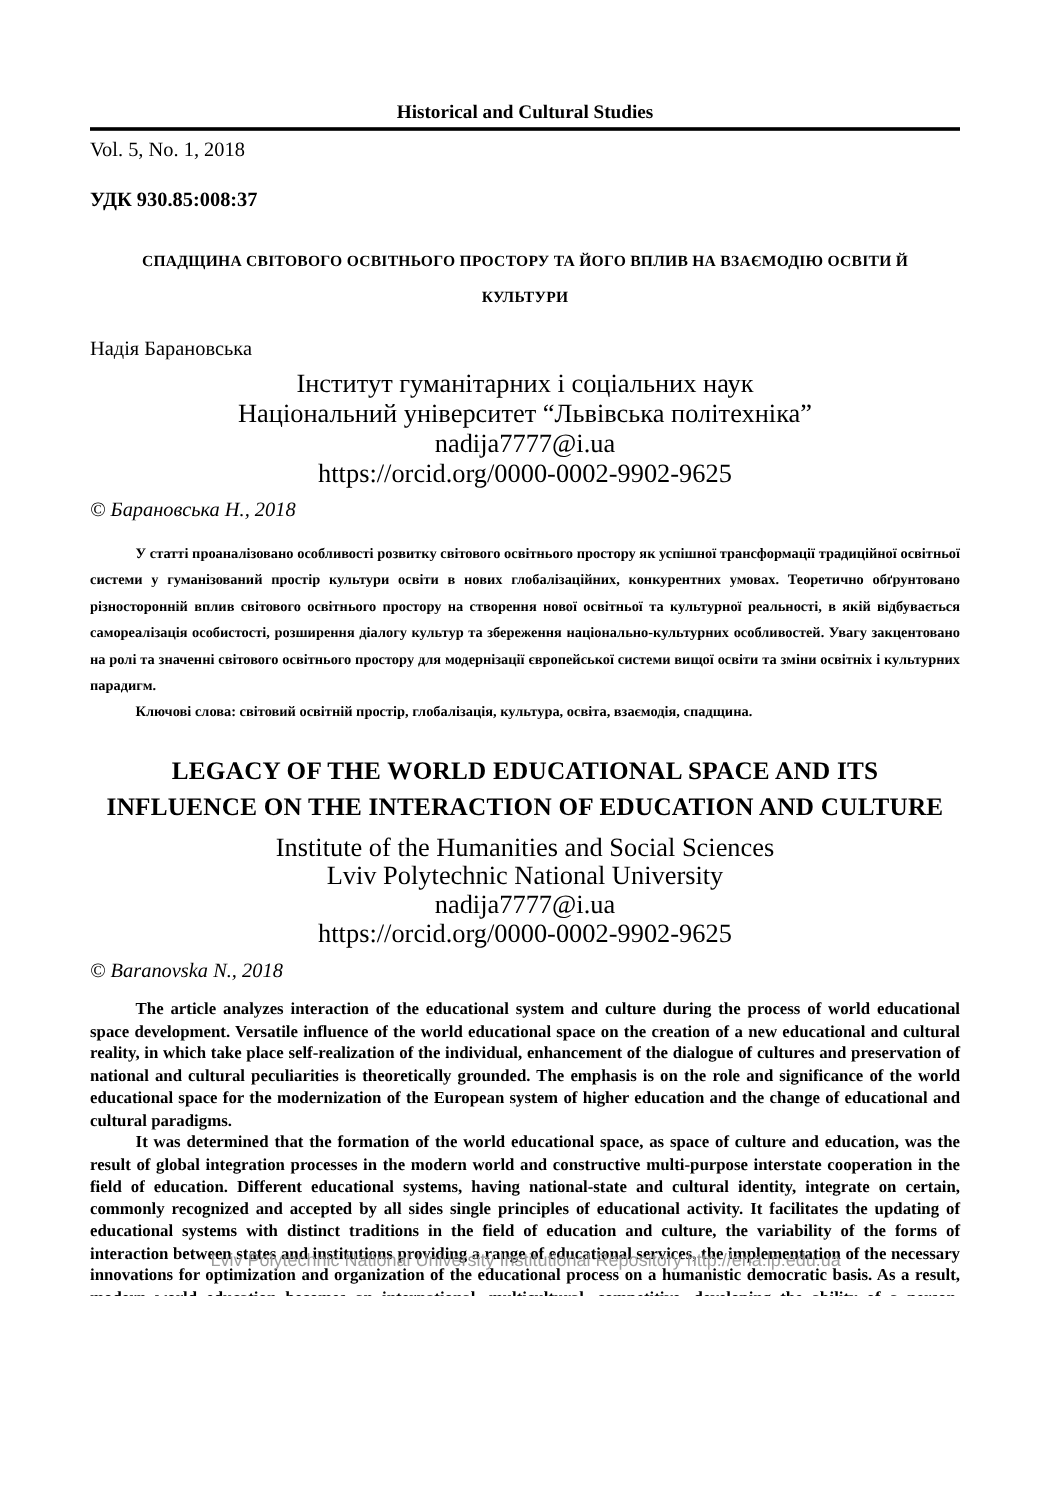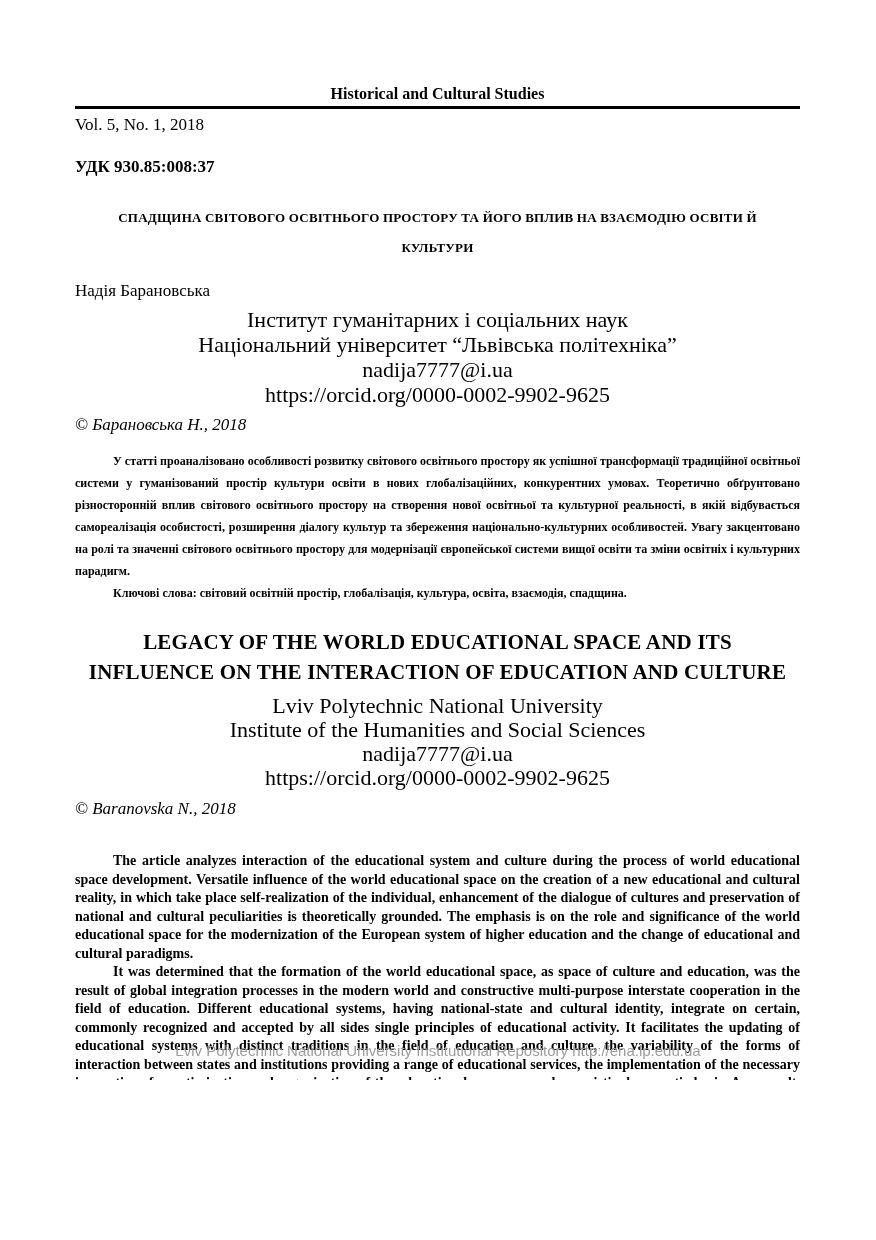--- a/index.html
+++ b/index.html
@@ -36,21 +36,21 @@
     font-weight:normal; font-style:italic; font-size:17px; line-height:18px;
   }
   .ua-copyright { margin-top:9px; }
   .en-copyright { margin-top:10px; }
 
   .abstract {
     font-weight:bold; text-align:justify;
   }
   .abstract p { text-indent:38px; }
   .ua-abstract { font-size:12px; line-height:22px; margin-top:16px; }
-  .en-abstract { font-size:14px; line-height:18.5px; margin-top:34px;font-family:Liberation Serif, serif; }
+  .en-abstract { font-size:14px; line-height:18.5px; margin-top:15px;font-family:Liberation Serif, serif; }
 
   .link-text { color:inherit; text-decoration:none; }
 
   .repo-footer {
     position:absolute; left:0; bottom:20px; width:100%;
     text-align:center; color:#9c9c9c;
     font-family:"Liberation Sans","DejaVu Sans",sans-serif;
     font-size:15px; line-height:18px;
   }
 </style>
@@ -82,22 +82,22 @@
 
     <div class="abstract ua-abstract">
       <p>У статті проаналізовано особливості розвитку світового освітнього простору як успішної трансформації традиційної освітньої системи у гуманізований простір культури освіти в нових глобалізаційних, конкурентних умовах. Теоретично обґрунтовано різносторонній вплив світового освітнього простору на створення нової освітньої та культурної реальності, в якій відбувається самореалізація особистості, розширення діалогу культур та збереження національно-культурних особливостей. Увагу закцентовано на ролі та значенні світового освітнього простору для модернізації європейської системи вищої освіти та зміни освітніх і культурних парадигм.</p>
       <p>Ключові слова: світовий освітній простір, глобалізація, культура, освіта, взаємодія, спадщина.</p>
     </div>
 
     <h1 class="article-title en-title">LEGACY OF THE WORLD EDUCATIONAL SPACE AND ITS INFLUENCE ON THE INTERACTION OF EDUCATION AND CULTURE</h1>
 
 
     <div class="affiliation-block en-affiliation">
+      <div>Institute of the Humanities and Social Sciences</div>
       <div>Lviv Polytechnic National University</div>
-      <div>Institute of the Humanities and Social Sciences</div>
       <div><span class="link-text">nadija7777@i.ua</span></div>
       <div><span class="link-text">https://orcid.org/0000-0002-9902-9625</span></div>
     </div>
 
     <div class="copyright-line en-copyright">© Baranovska N., 2018</div>
 
     <div class="abstract en-abstract">
       <p>The article analyzes interaction of the educational system and culture during the process of world educational space development. Versatile influence of the world educational space on the creation of a new educational and cultural reality, in which take place self-realization of the individual, enhancement of the dialogue of cultures and preservation of national and cultural peculiarities is theoretically grounded. The emphasis is on the role and significance of the world educational space for the modernization of the European system of higher education and the change of educational and cultural paradigms.</p>
       <p>It was determined that the formation of the world educational space, as space of culture and education, was the result of global integration processes in the modern world and constructive multi-purpose interstate cooperation in the field of education. Different educational systems, having national-state and cultural identity, integrate on certain, commonly recognized and accepted by all sides single principles of educational activity. It facilitates the updating of educational systems with distinct traditions in the field of education and culture, the variability of the forms of interaction between states and institutions providing a range of educational services, the implementation of the necessary innovations for optimization and organization of the educational process on a humanistic democratic basis. As a result, modern world education becomes an international, multicultural, competitive, developing the ability of a person, regardless of his place of residence, basic educational level, cultural characteristics and identity, to evaluate phenomena from the standpoint of other people, cultures, state and socio-economic models.</p>
     </div>

